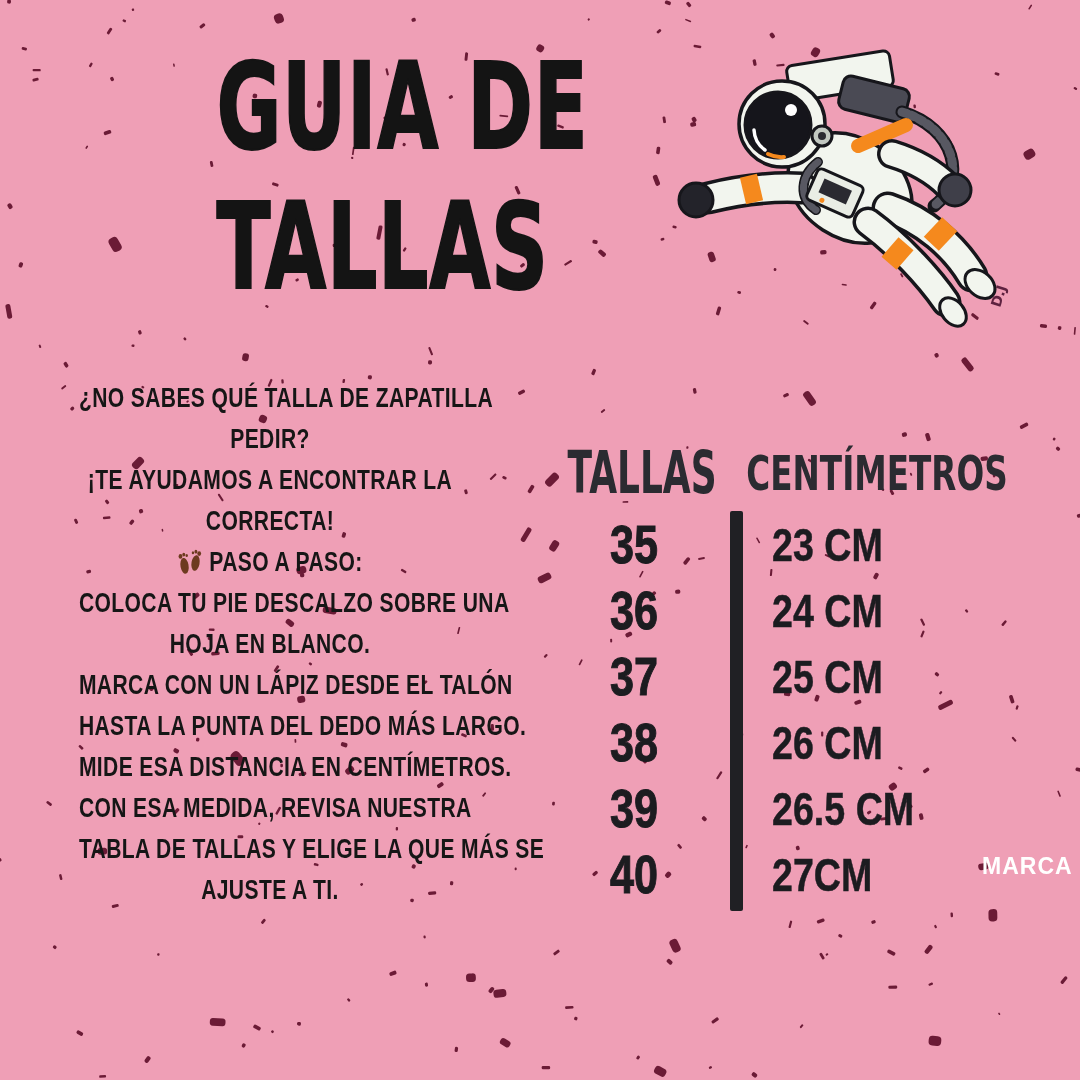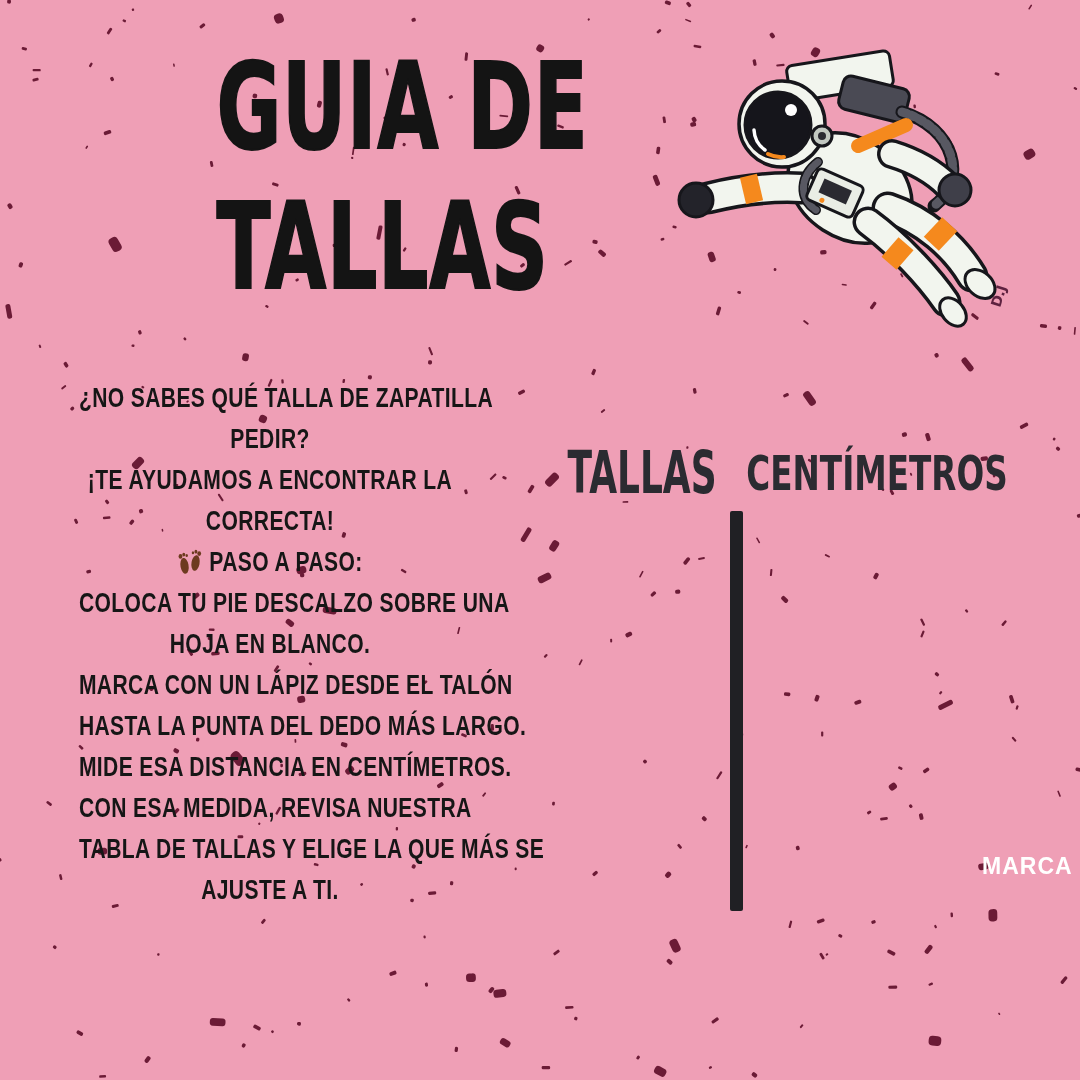--- a/index.html
+++ b/index.html
@@ -449,16 +449,32 @@
       <div class="intro-line">TABLA DE TALLAS Y ELIGE LA QUE MÁS SE</div>
       <div class="intro-line">AJUSTE A TI.</div>
     </div>
 
   <div class="table-headers">
     <div class="th th-sizes">TALLAS</div>
     <div class="th th-cm">CENTÍMETROS</div>
   </div>
 
   <div class="divider"></div>
+  <div class="col sizes-col">
+      <div class="cell size-cell">35</div>
+      <div class="cell size-cell">36</div>
+      <div class="cell size-cell">37</div>
+      <div class="cell size-cell">38</div>
+      <div class="cell size-cell">39</div>
+      <div class="cell size-cell">40</div>
+    </div>
+  <div class="col cm-col">
+      <div class="cell cm-cell">23 CM</div>
+      <div class="cell cm-cell">24 CM</div>
+      <div class="cell cm-cell">25 CM</div>
+      <div class="cell cm-cell">26 CM</div>
+      <div class="cell cm-cell">26.5 CM</div>
+      <div class="cell cm-cell">27CM</div>
+    </div>
 
   <div class="watermark">MARCA</div>
 
 </div>
 
 </body></html>

